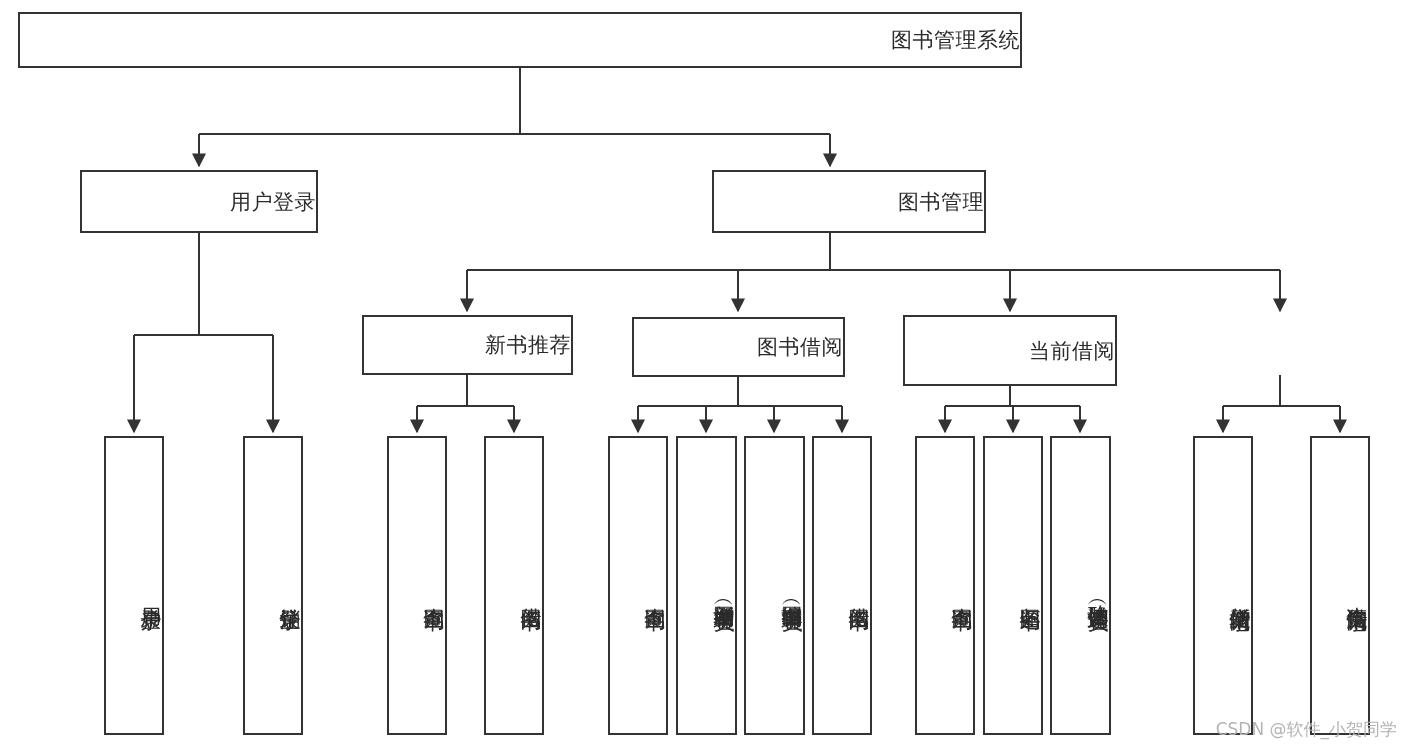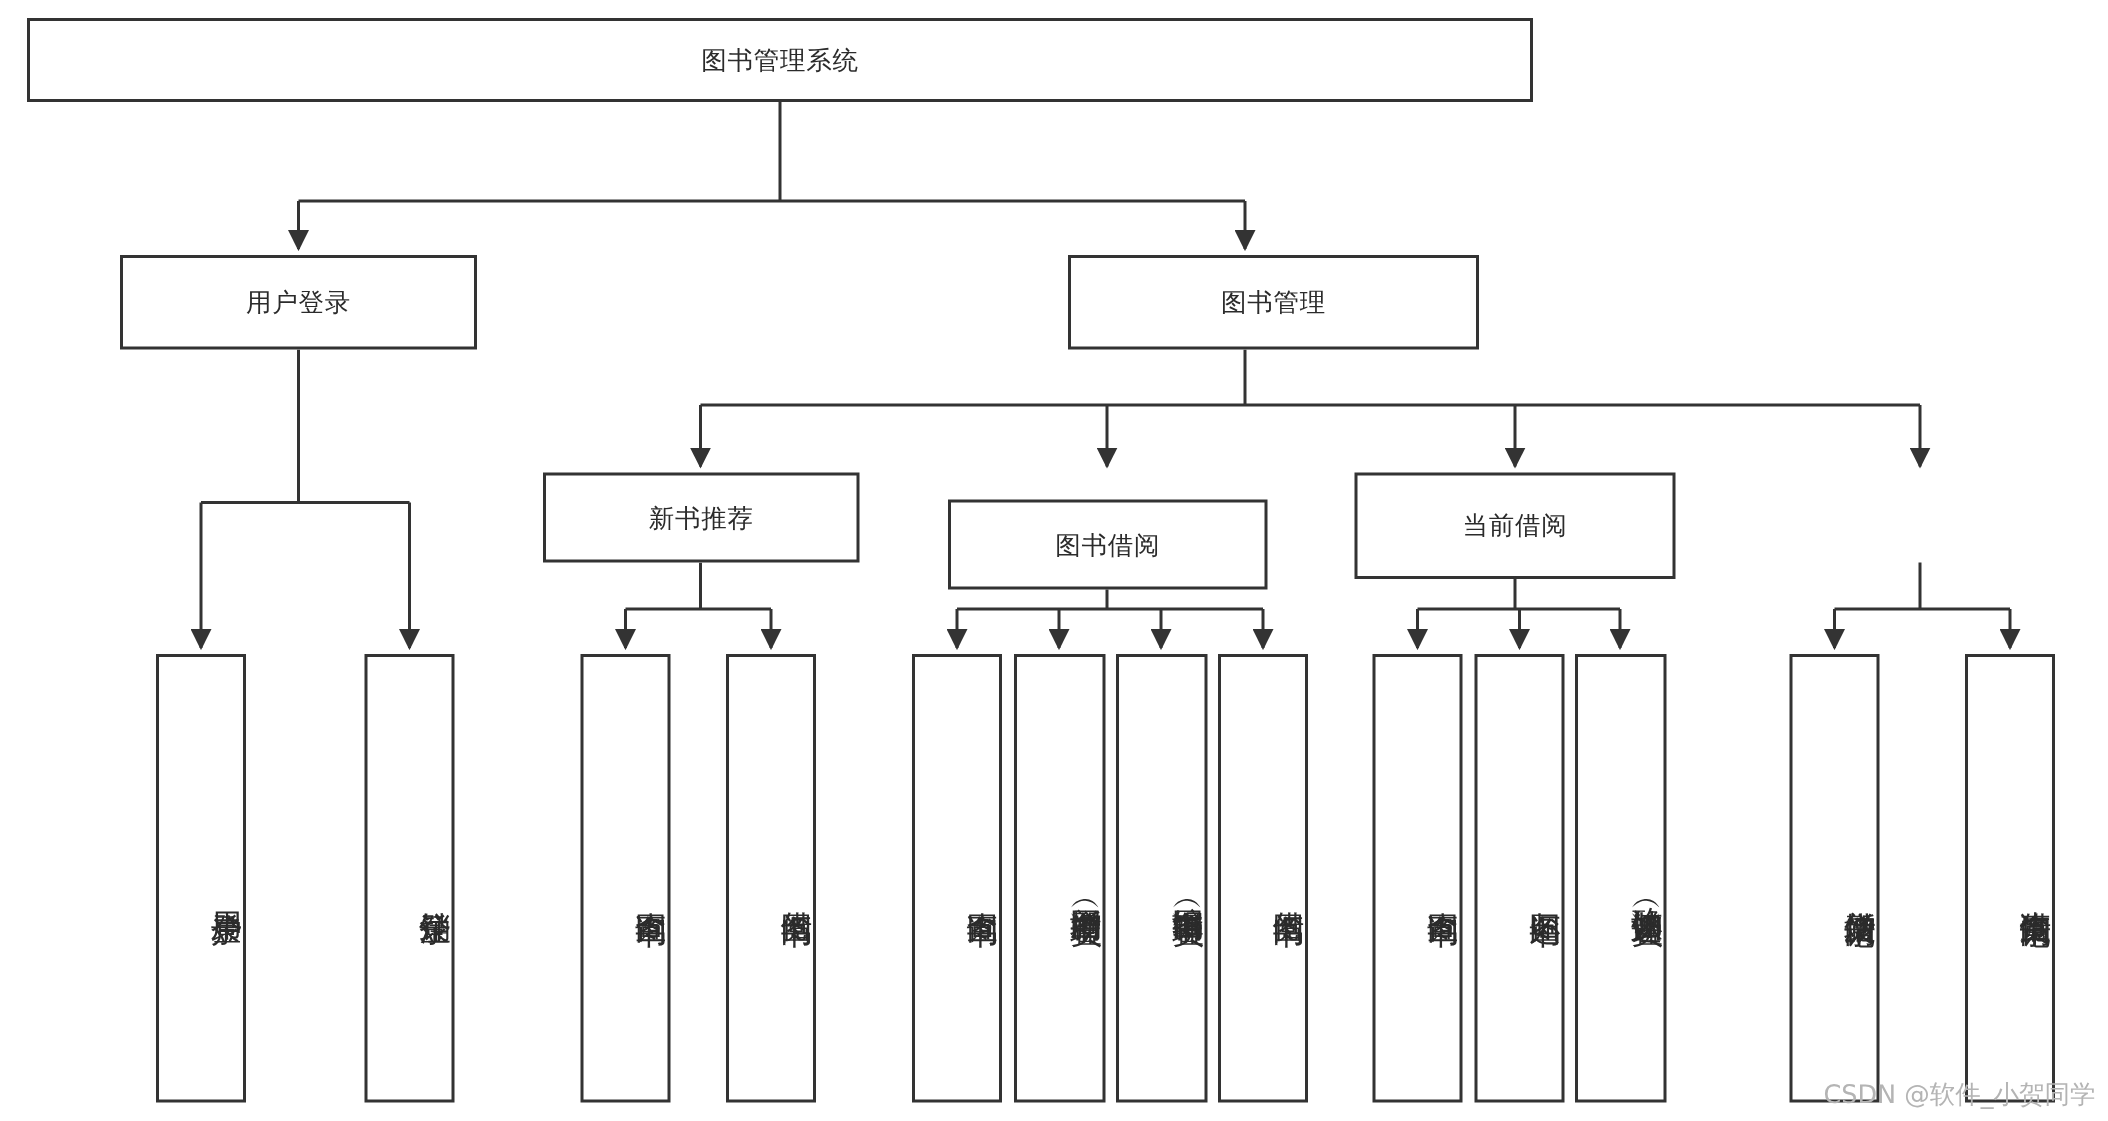--- a/index.html
+++ b/index.html
@@ -28,22 +28,23 @@
     position: absolute;
     box-sizing: border-box;
     border: 2px solid #333333;
     background: #ffffff;
     display: flex;
     align-items: center;
     justify-content: center;
     color: #2b2b2b;
   }
   .node.horiz {
-    font-size: 17px;
+    font-size: 21px;
     letter-spacing: 0.5px;
+    justify-content: flex-end;
   }
   .node.vert {
     writing-mode: vertical-rl;
     text-orientation: upright;
     font-size: 21px;
     line-height: 1.12;
     padding-top: 14px;
     align-items: flex-start;
     justify-content: center;
     letter-spacing: 1px;
@@ -125,21 +126,21 @@
   <div class="node horiz" style="left: 80px; top: 170px; width: 238px; height: 63px;">
     <span>用户登录</span>
   </div>
   <div class="node horiz" style="left: 712px; top: 170px; width: 274px; height: 63px;">
     <span>图书管理</span>
   </div>
 
   <div class="node horiz" style="left: 362px; top: 315px; width: 211px; height: 60px;">
     <span>新书推荐</span>
   </div>
-  <div class="node horiz" style="left: 632px; top: 333px; width: 213px; height: 60px;">
+  <div class="node horiz" style="left: 632px; top: 317px; width: 213px; height: 60px;">
     <span>图书借阅</span>
   </div>
   <div class="node horiz" style="left: 903px; top: 315px; width: 214px; height: 71px;">
     <span>当前借阅</span>
   </div>
 
   <div class="node vert" style="left: 104px; top: 436px; width: 60px; height: 299px;">
     <span class="vtext">用户登录</span>
   </div>
   <div class="node vert" style="left: 243px; top: 436px; width: 60px; height: 299px;">

